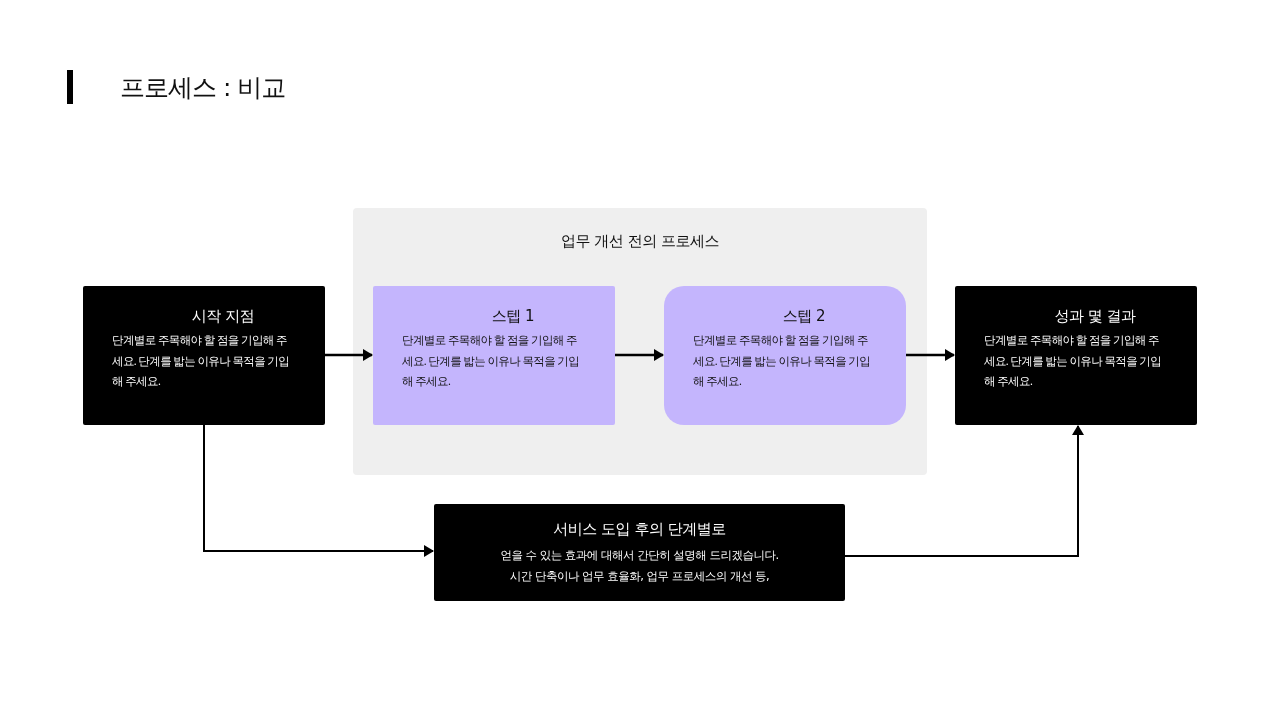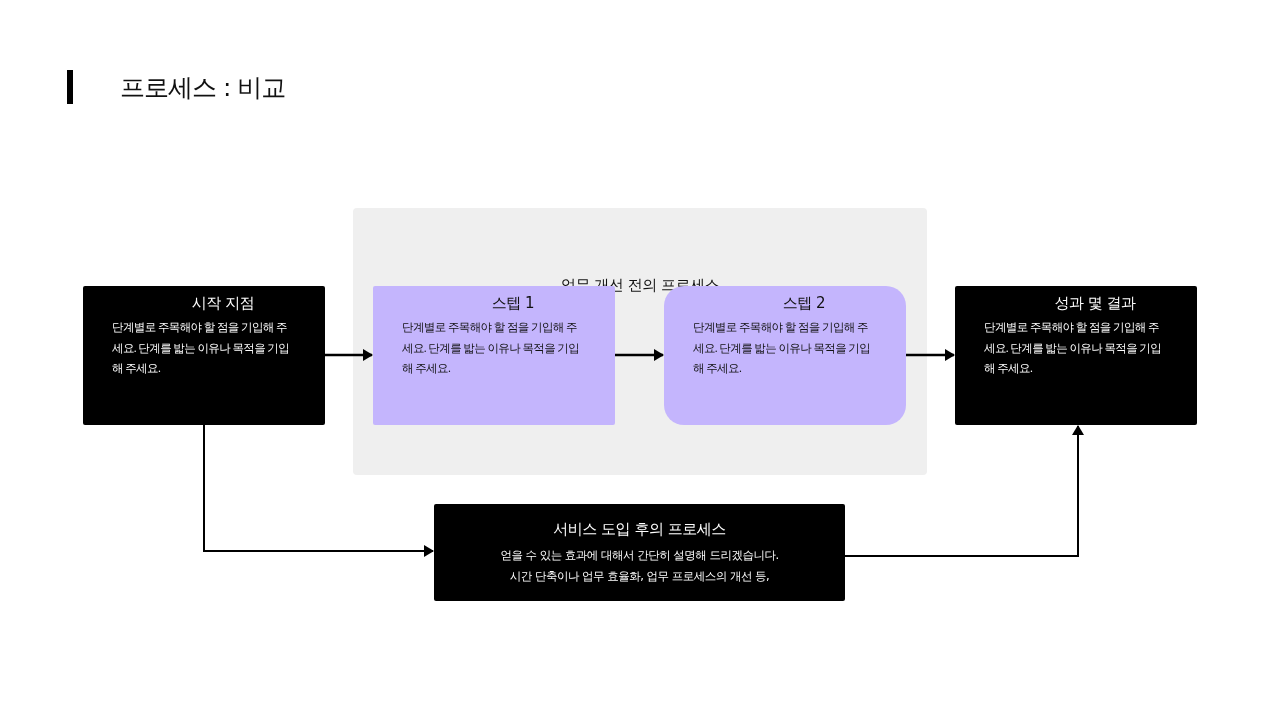--- a/index.html
+++ b/index.html
@@ -4,26 +4,26 @@
 <style>
   * { box-sizing: border-box; margin: 0; padding: 0; }
   html, body { width: 1280px; height: 720px; background: #ffffff; overflow: hidden; }
   body { position: relative; font-family: "DejaVu Sans", "Liberation Sans", sans-serif; color: #111; }
 
   .title-wrap { position: absolute; left: 67px; top: 70px; height: 34px; display: flex; align-items: center; }
   .title-bar { width: 6px; height: 34px; background: #000; margin-right: 10px; }
   .title-text { font-size: 25px; font-weight: 500; letter-spacing: -1px; color: #111; margin-left: 37px; }
 
   .group { position: absolute; left: 353px; top: 208px; width: 574px; height: 267px; background: #efefef; border-radius: 4px; }
-  .group-label { position: absolute; left: 0; right: 0; top: 24px; text-align: center; font-size: 15px; color: #111; letter-spacing: -0.5px; margin-top: 44px; }
+  .group-label { position: absolute; left: 0; right: 0; top: 24px; text-align: center; font-size: 15px; color: #111; letter-spacing: -0.5px; }
 
   .box { position: absolute; width: 242px; height: 139px; top: 286px; border-radius: 2px; text-align: center; }
   .box.dark { background: #000; color: #fff; }
   .box.light { background: #c4b5fd; color: #111; }
-  .box-title { margin-top: 8px; font-size: 15px; font-weight: 500; letter-spacing: -0.5px; padding-left: 38px; }
+  .box-title { margin-top: 21px; font-size: 15px; font-weight: 500; letter-spacing: -0.5px; padding-left: 38px; }
   .box-desc { margin: 4px auto 0; width: 184px; text-align: left; font-size: 11.5px; line-height: 20.5px; letter-spacing: -0.6px; font-family: Liberation Serif, serif; }
 
   .bottom { position: absolute; left: 434px; top: 504px; width: 411px; height: 97px; background: #000; color: #fff; text-align: center; border-radius: 2px; }
   .bottom-title { margin-top: 16px; font-size: 15px; font-weight: 500; letter-spacing: -0.5px; }
   .bottom-desc { margin-top: 6px; font-size: 11.5px; line-height: 20.5px; letter-spacing: -0.5px; }
 
   svg.connectors { position: absolute; left: 0; top: 0; width: 1280px; height: 720px; pointer-events: none; }
 </style>
 </head>
 <body>
@@ -51,21 +51,21 @@
   <div class="box-title">스텝 2</div>
   <div class="box-desc">단계별로 주목해야 할 점을 기입해 주세요. 단계를 밟는 이유나 목적을 기입해 주세요.</div>
 </div>
 
 <div class="box dark" style="left:955px;">
   <div class="box-title">성과 몇 결과</div>
   <div class="box-desc">단계별로 주목해야 할 점을 기입해 주세요. 단계를 밟는 이유나 목적을 기입해 주세요.</div>
 </div>
 
 <div class="bottom">
-  <div class="bottom-title">서비스 도입 후의 프로세스</div>
+  <div class="bottom-title">서비스 도입 후의 단계별로</div>
   <div class="bottom-desc">
     <div>얻을 수 있는 효과에 대해서 간단히 설명해 드리겠습니다.</div>
     <div>시간 단축이나 업무 효율화, 업무 프로세스의 개선 등,</div>
   </div>
 </div>
 
 <svg class="connectors" viewBox="0 0 1280 720">
   <defs>
     <marker id="arrowhead" markerWidth="10" markerHeight="12" refX="9" refY="6" orient="auto" markerUnits="userSpaceOnUse">
       <path d="M0,0 L10,6 L0,12 Z" fill="#000"></path>

